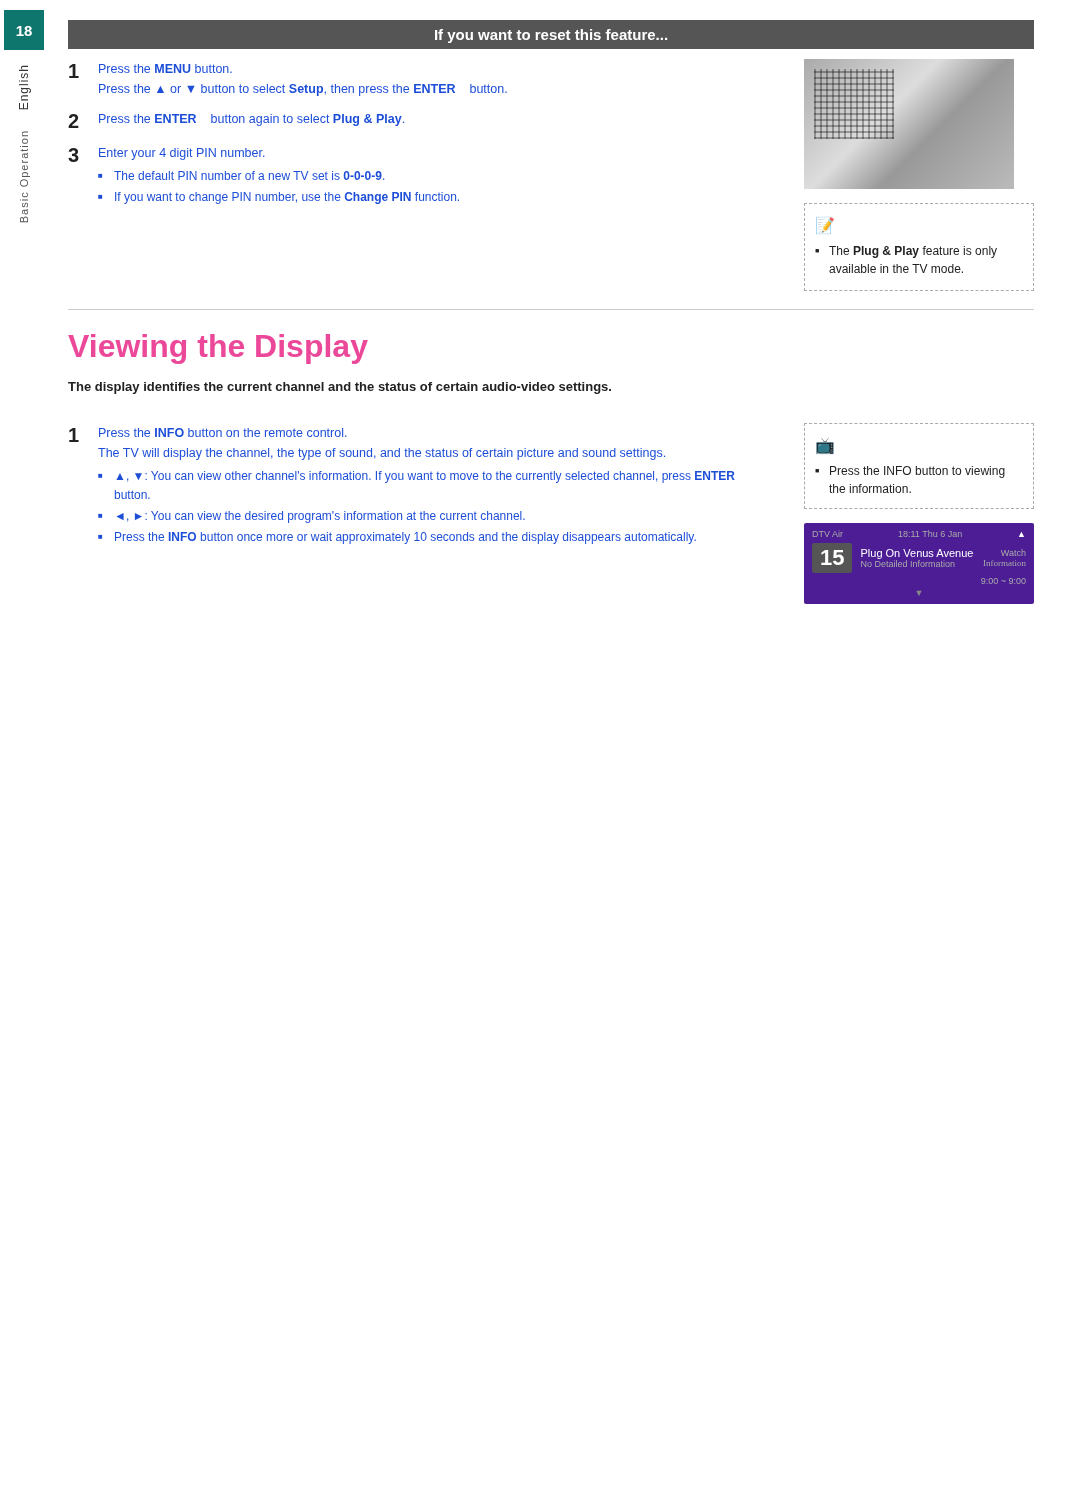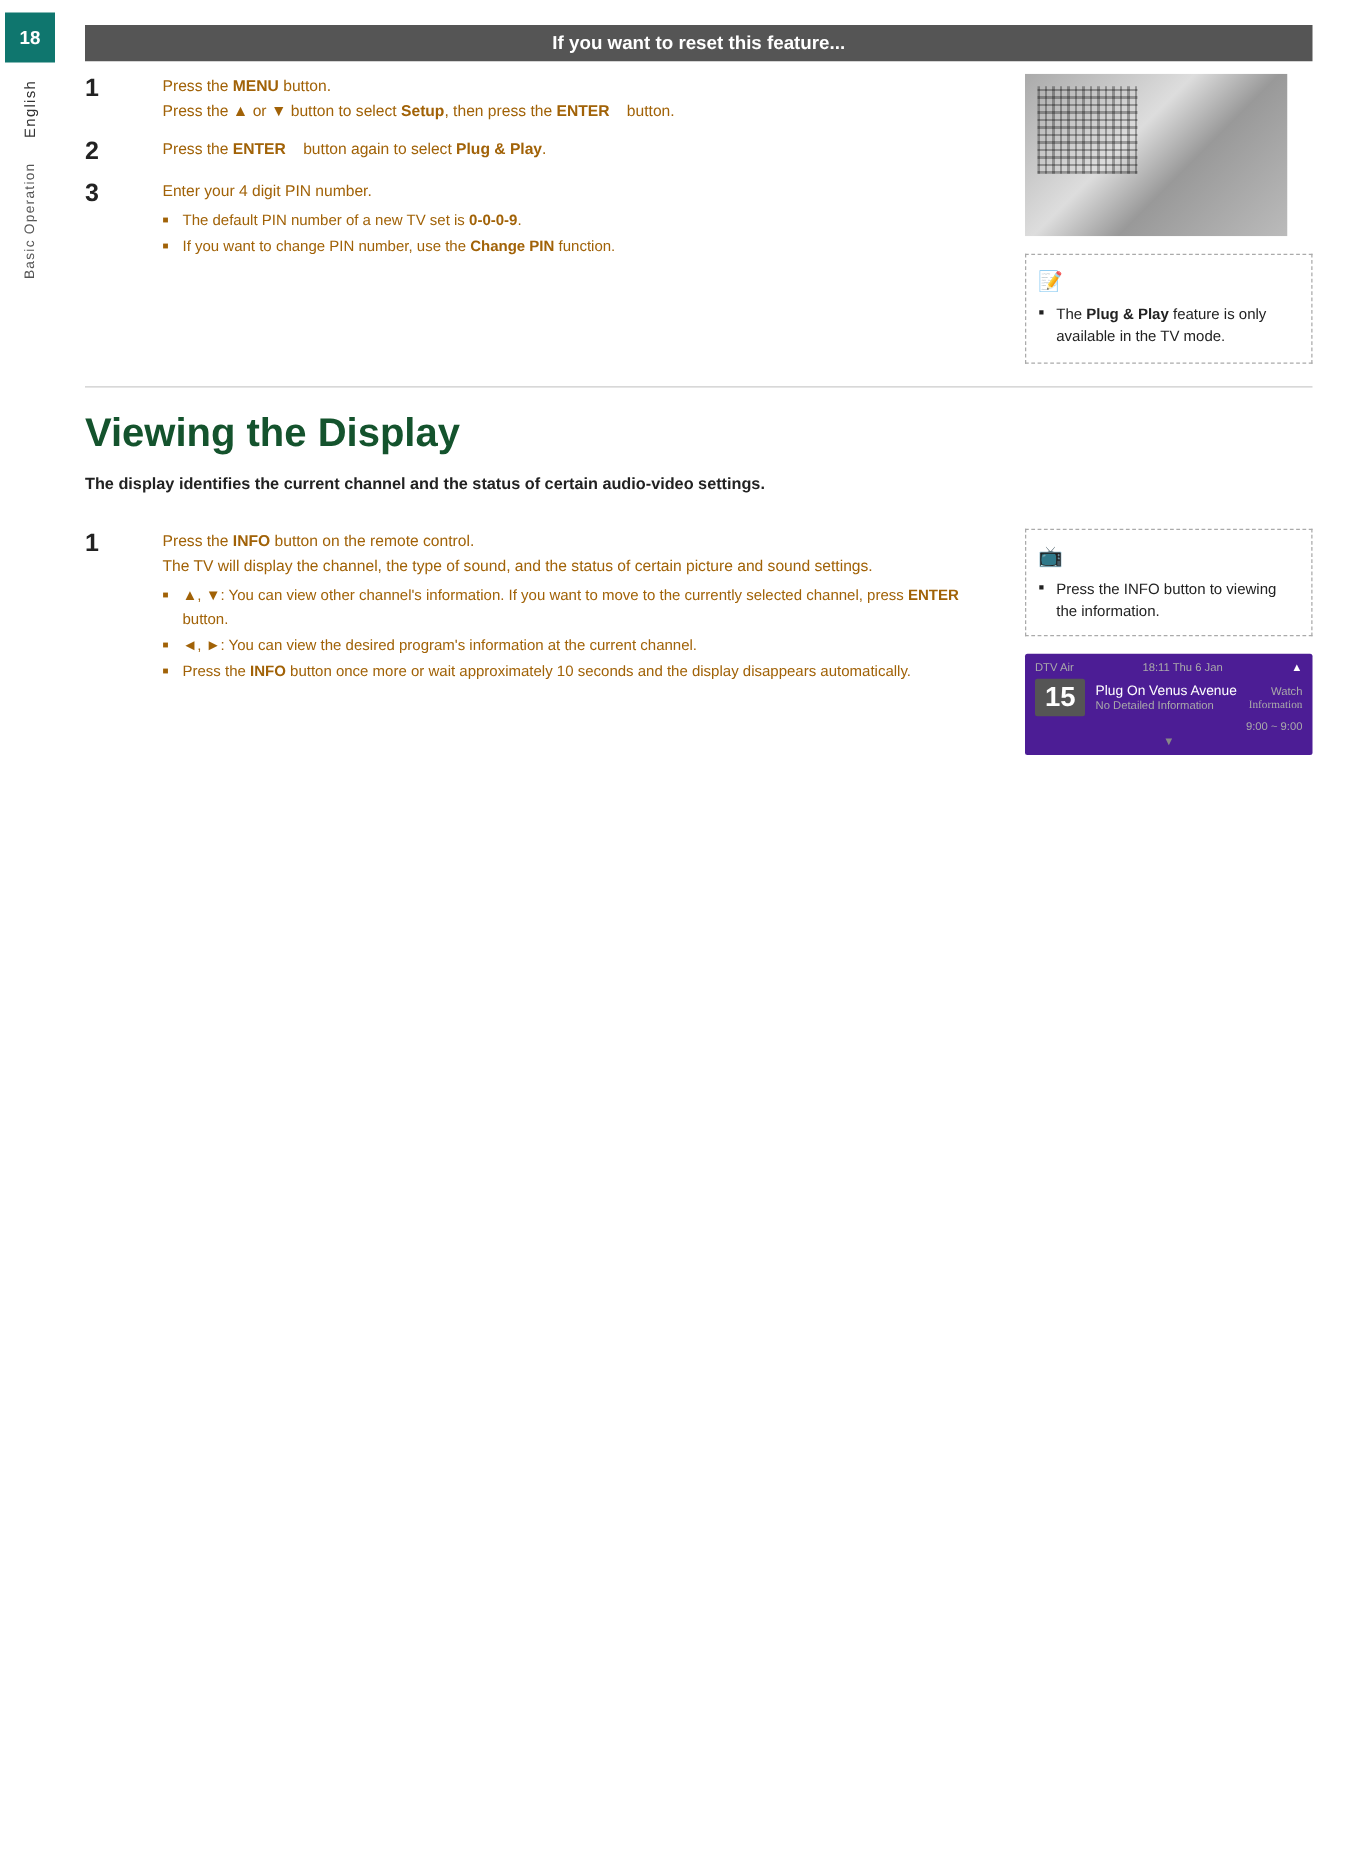--- a/index.html
+++ b/index.html
@@ -54,21 +54,21 @@
       transform: rotate(180deg);
       font-size: 11px;
       color: #555;
       margin-top: 20px;
       letter-spacing: 1px;
     }
 
     
     .main-content {
       margin-left: 58px;
-      padding: 20px 30px 20px 10px;
+      padding: 20px 46px 20px 10px;
     }
 
     
     .reset-box {
       border: none;
       margin-bottom: 18px;
     }
 
     .reset-box-header {
       background: #555;
@@ -107,22 +107,21 @@
       font-size: 20px;
       font-weight: bold;
       color: #222;
       min-width: 20px;
       line-height: 1.2;
     }
 
     .step-content {
       font-size: 12.5px;
       line-height: 1.6;
-      color: #a16207;
-      margin-left: 32px;
+      color: #1d4ed8;
     }
 
     .step-content .bold {
       font-weight: bold;
     }
 
     .step-content ul {
       list-style: none;
       padding-left: 0;
       margin-top: 4px;
@@ -220,21 +219,21 @@
     .section-divider {
       border: none;
       border-top: 1px solid #ccc;
       margin: 18px 0;
     }
 
     
     .section-title {
       font-size: 32px;
       font-weight: bold;
-      color: #14532d;
+      color: #ec4899;
       margin-bottom: 12px;
     }
 
     .section-intro {
       font-size: 13px;
       font-weight: bold;
       color: #222;
       margin-bottom: 26px;
       line-height: 1.5;
     }

